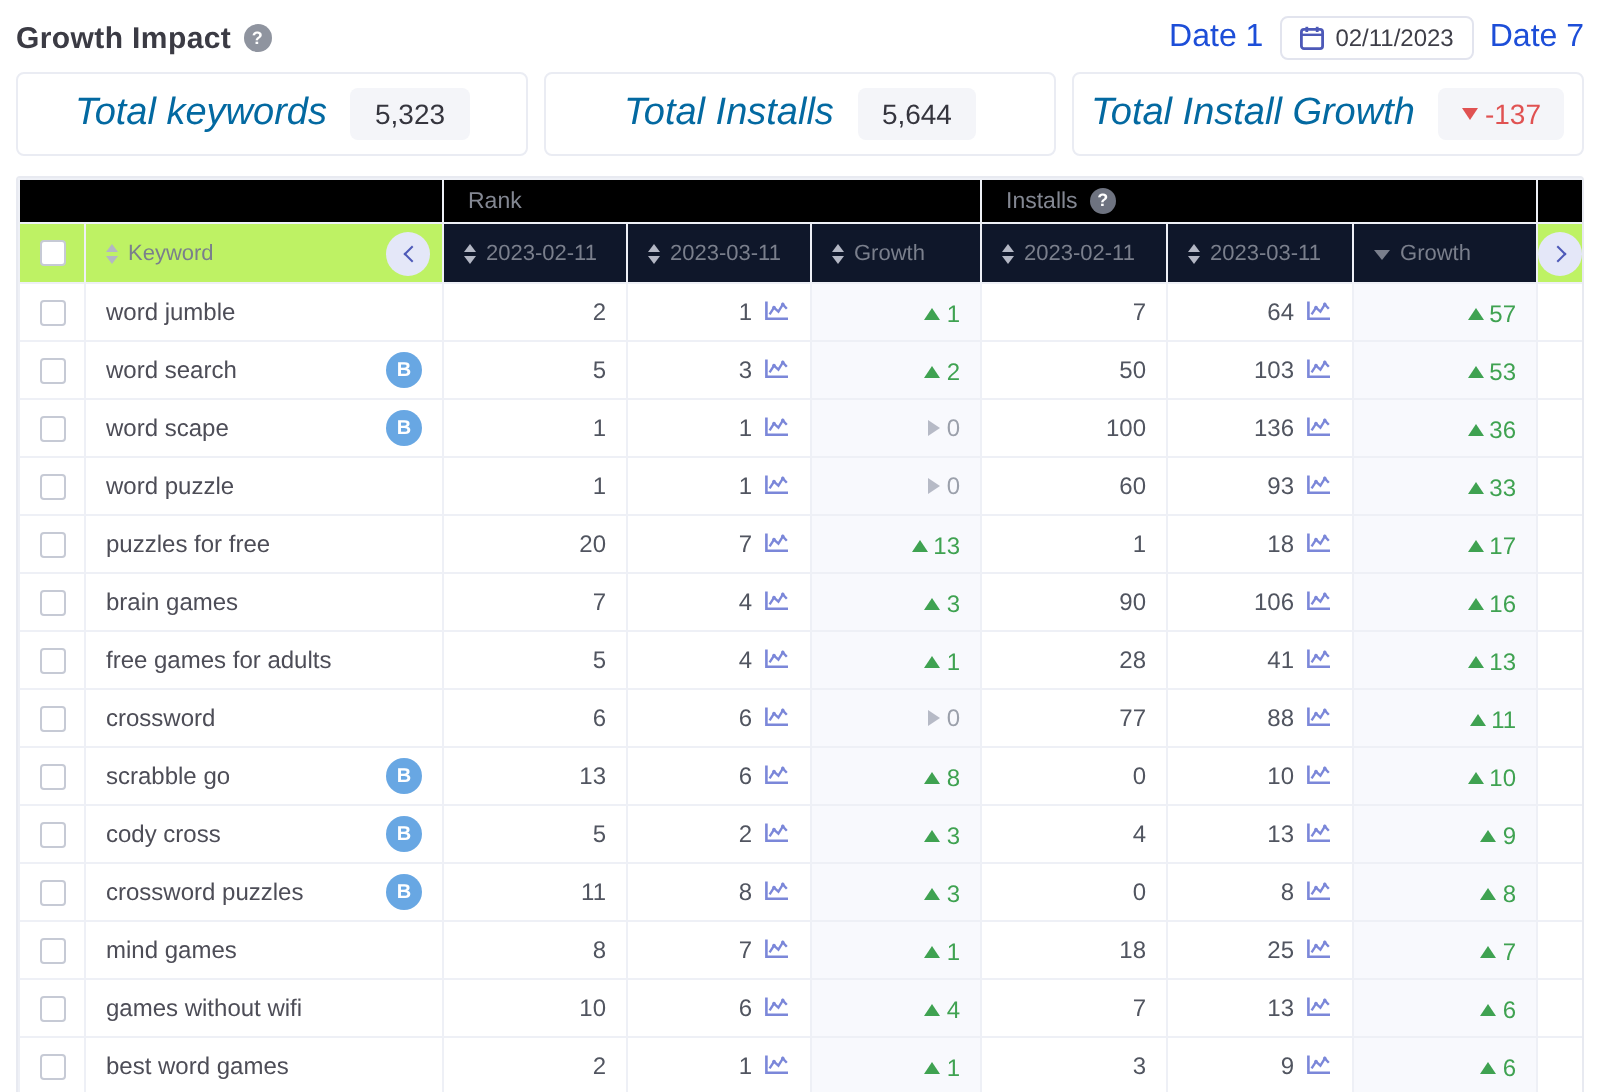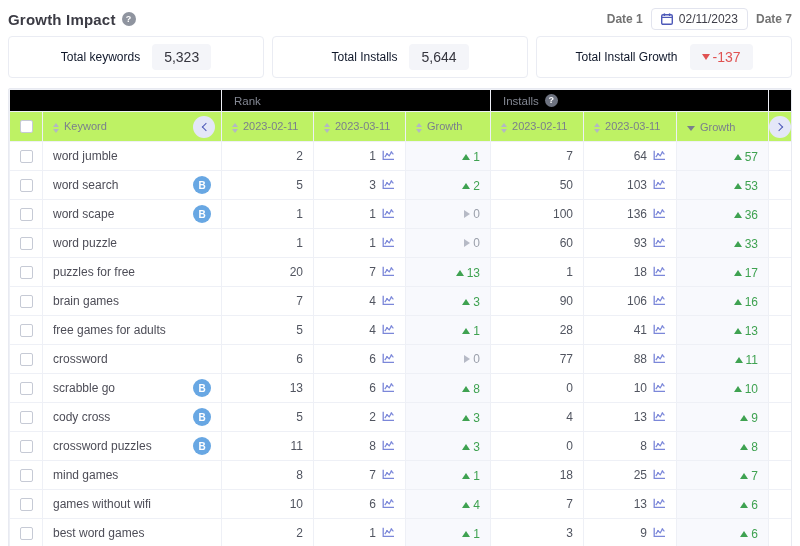--- a/index.html
+++ b/index.html
@@ -14,35 +14,35 @@
   .topbar { display: flex; justify-content: space-between; align-items: center; height: 22px; margin-bottom: 6px; }
   .title-wrap { display: flex; align-items: center; gap: 6px; }
   .page-title { font-size: 15px; font-weight: 700; color: #3b3b44; letter-spacing: .2px; }
   .help-circle {
     width: 14px; height: 14px; border-radius: 50%; background: #8f949f;
     color: #fff; font-size: 9px; font-weight: 700; display: inline-flex;
     align-items: center; justify-content: center; line-height: 1;
   }
   .help-circle.dark { background: #6e7380; width: 13px; height: 13px; }
   .dates { display: flex; align-items: center; gap: 8px; }
-  .date-label { font-size: 12px; color: #737373; font-weight: bold; }
+  .date-label { font-size: 16px; color: #1d4ed8; }
   .date-box {
     display: flex; align-items: center; gap: 6px; background: #fff;
     border: 1px solid #e2e4ee; border-radius: 4px; padding: 3px 9px;
     font-size: 12px; color: #3e3e48; cursor: pointer;
   }
   .cal-icon { display: inline-flex; }
 
   
   .cards { display: flex; gap: 8px; margin-bottom: 10px; }
   .card {
     flex: 1; height: 42px; background: #fff; border: 1px solid #eaecf3;
     border-radius: 4px; display: flex; align-items: center; justify-content: center; gap: 12px;
   }
-  .card-label { font-size: 12px; color: #0f172a; }
+  .card-label { font-size: 19px; color: #0369a1; font-style: italic; }
   .card-value {
     background: #f4f5f9; border-radius: 4px; padding: 5px 12px;
     font-size: 14px; color: #35353e; display: flex; align-items: center; gap: 3px;
   }
   .card-value.negative { color: var(--negative, #e05252); }
 
   
   .tri-up   { width: 0; height: 0; border-left: 4px solid transparent; border-right: 4px solid transparent; border-bottom: 6px solid var(--positive, #3fa251); display: inline-block; }
   .tri-down-red { width: 0; height: 0; border-left: 4px solid transparent; border-right: 4px solid transparent; border-top: 6px solid var(--negative, #e05252); display: inline-block; }
   .tri-right { width: 0; height: 0; border-top: 4px solid transparent; border-bottom: 4px solid transparent; border-left: 6px solid #b6bac6; display: inline-block; }
@@ -68,21 +68,21 @@
   .table-wrap { border: 1px solid #e8eaf1; border-radius: 2px; height: 464px; overflow: hidden; }
   table { border-collapse: collapse; table-layout: fixed; width: 100%; }
   col.c-check { width: 33px; } col.c-kw { width: 179px; }
   col.c-r1 { width: 92px; } col.c-r2 { width: 92px; } col.c-rg { width: 85px; }
   col.c-i1 { width: 93px; } col.c-i2 { width: 93px; } col.c-ig { width: 92px; }
   col.c-nav { width: 23px; }
   td, th { border: 1px solid #eef0f6; font-weight: 400; overflow: hidden; white-space: nowrap; }
   tr.group-row th { height: 22px; font-size: 11px; color: #83879"2"; }
   tr.group-row th { color: #838792; text-align: left; padding: 0 12px; background: #000000; }
   .group-label { display: inline-flex; align-items: center; gap: 6px; font-size: 11.5px; color: #838792; }
-  tr.head-row th { height: 30px; font-size: 11px; color: #7a7f8c; text-align: left; padding: 0 10px; background: #bef264; }
+  tr.head-row th { height: 30px; font-size: 11px; color: #7a7f8c; text-align: left; padding: 0 10px; background: #0f172a; }
   tr.head-row th.white { background: #bef264; }
   th.kw-head { position: relative; }
   th.kw-head .circle-btn { position: absolute; right: 6px; top: 4px; }
   tr.body-row td { height: 29px; font-size: 12px; color: #515560; background: #fff; padding: 0 10px; }
   tr.body-row td.kw-cell { color: #4d4d57; display: table-cell; }
   .kw-inner { display: flex; align-items: center; justify-content: space-between; }
   tr.body-row td.num { text-align: right; }
   tr.body-row td.growth { text-align: right; background: #f8f9fd; }
   .growth-inner { display: inline-flex; align-items: center; gap: 3px; }
   .growth .val.pos { color: var(--positive, #3fa251); }

